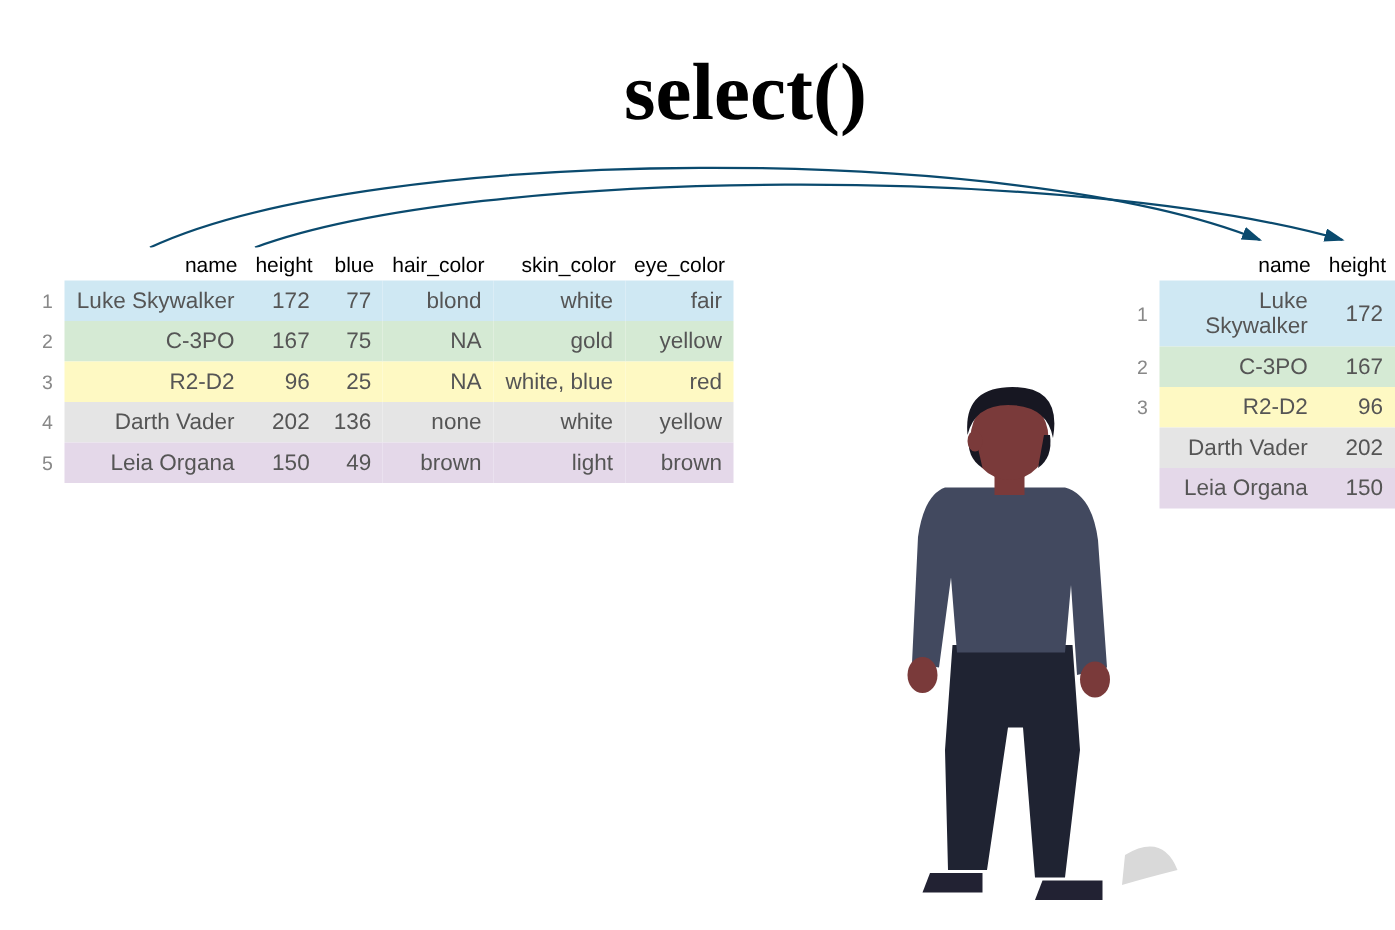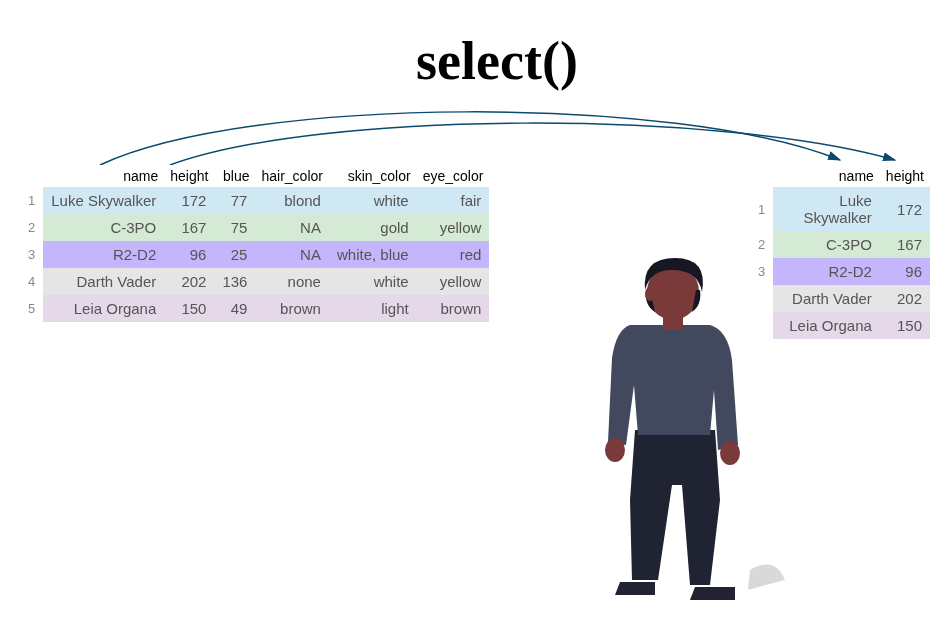--- a/index.html
+++ b/index.html
@@ -57,21 +57,21 @@
     top: 165px;
     left: 20px;
   }
   .right-table {
     position: absolute;
     top: 165px;
     left: 750px;
   }
   .r-blue   { background: #cfe8f3; margin-left: 16px; }
   .r-green  { background: #d5ead4; margin-top: 36px; }
-  .r-red    { background: #c4b5fd; }
+  .r-red    { background: #fef9c3; }
   .r-yellow { background: #e5e5e5; }
   .r-purple { background: #e4d8e9; margin-top: 48px; }
   .arrows {
     position: absolute;
     top: 0; left: 0;
     width: 930px;
     height: 620px;
     pointer-events: none;
   }
   .person {

